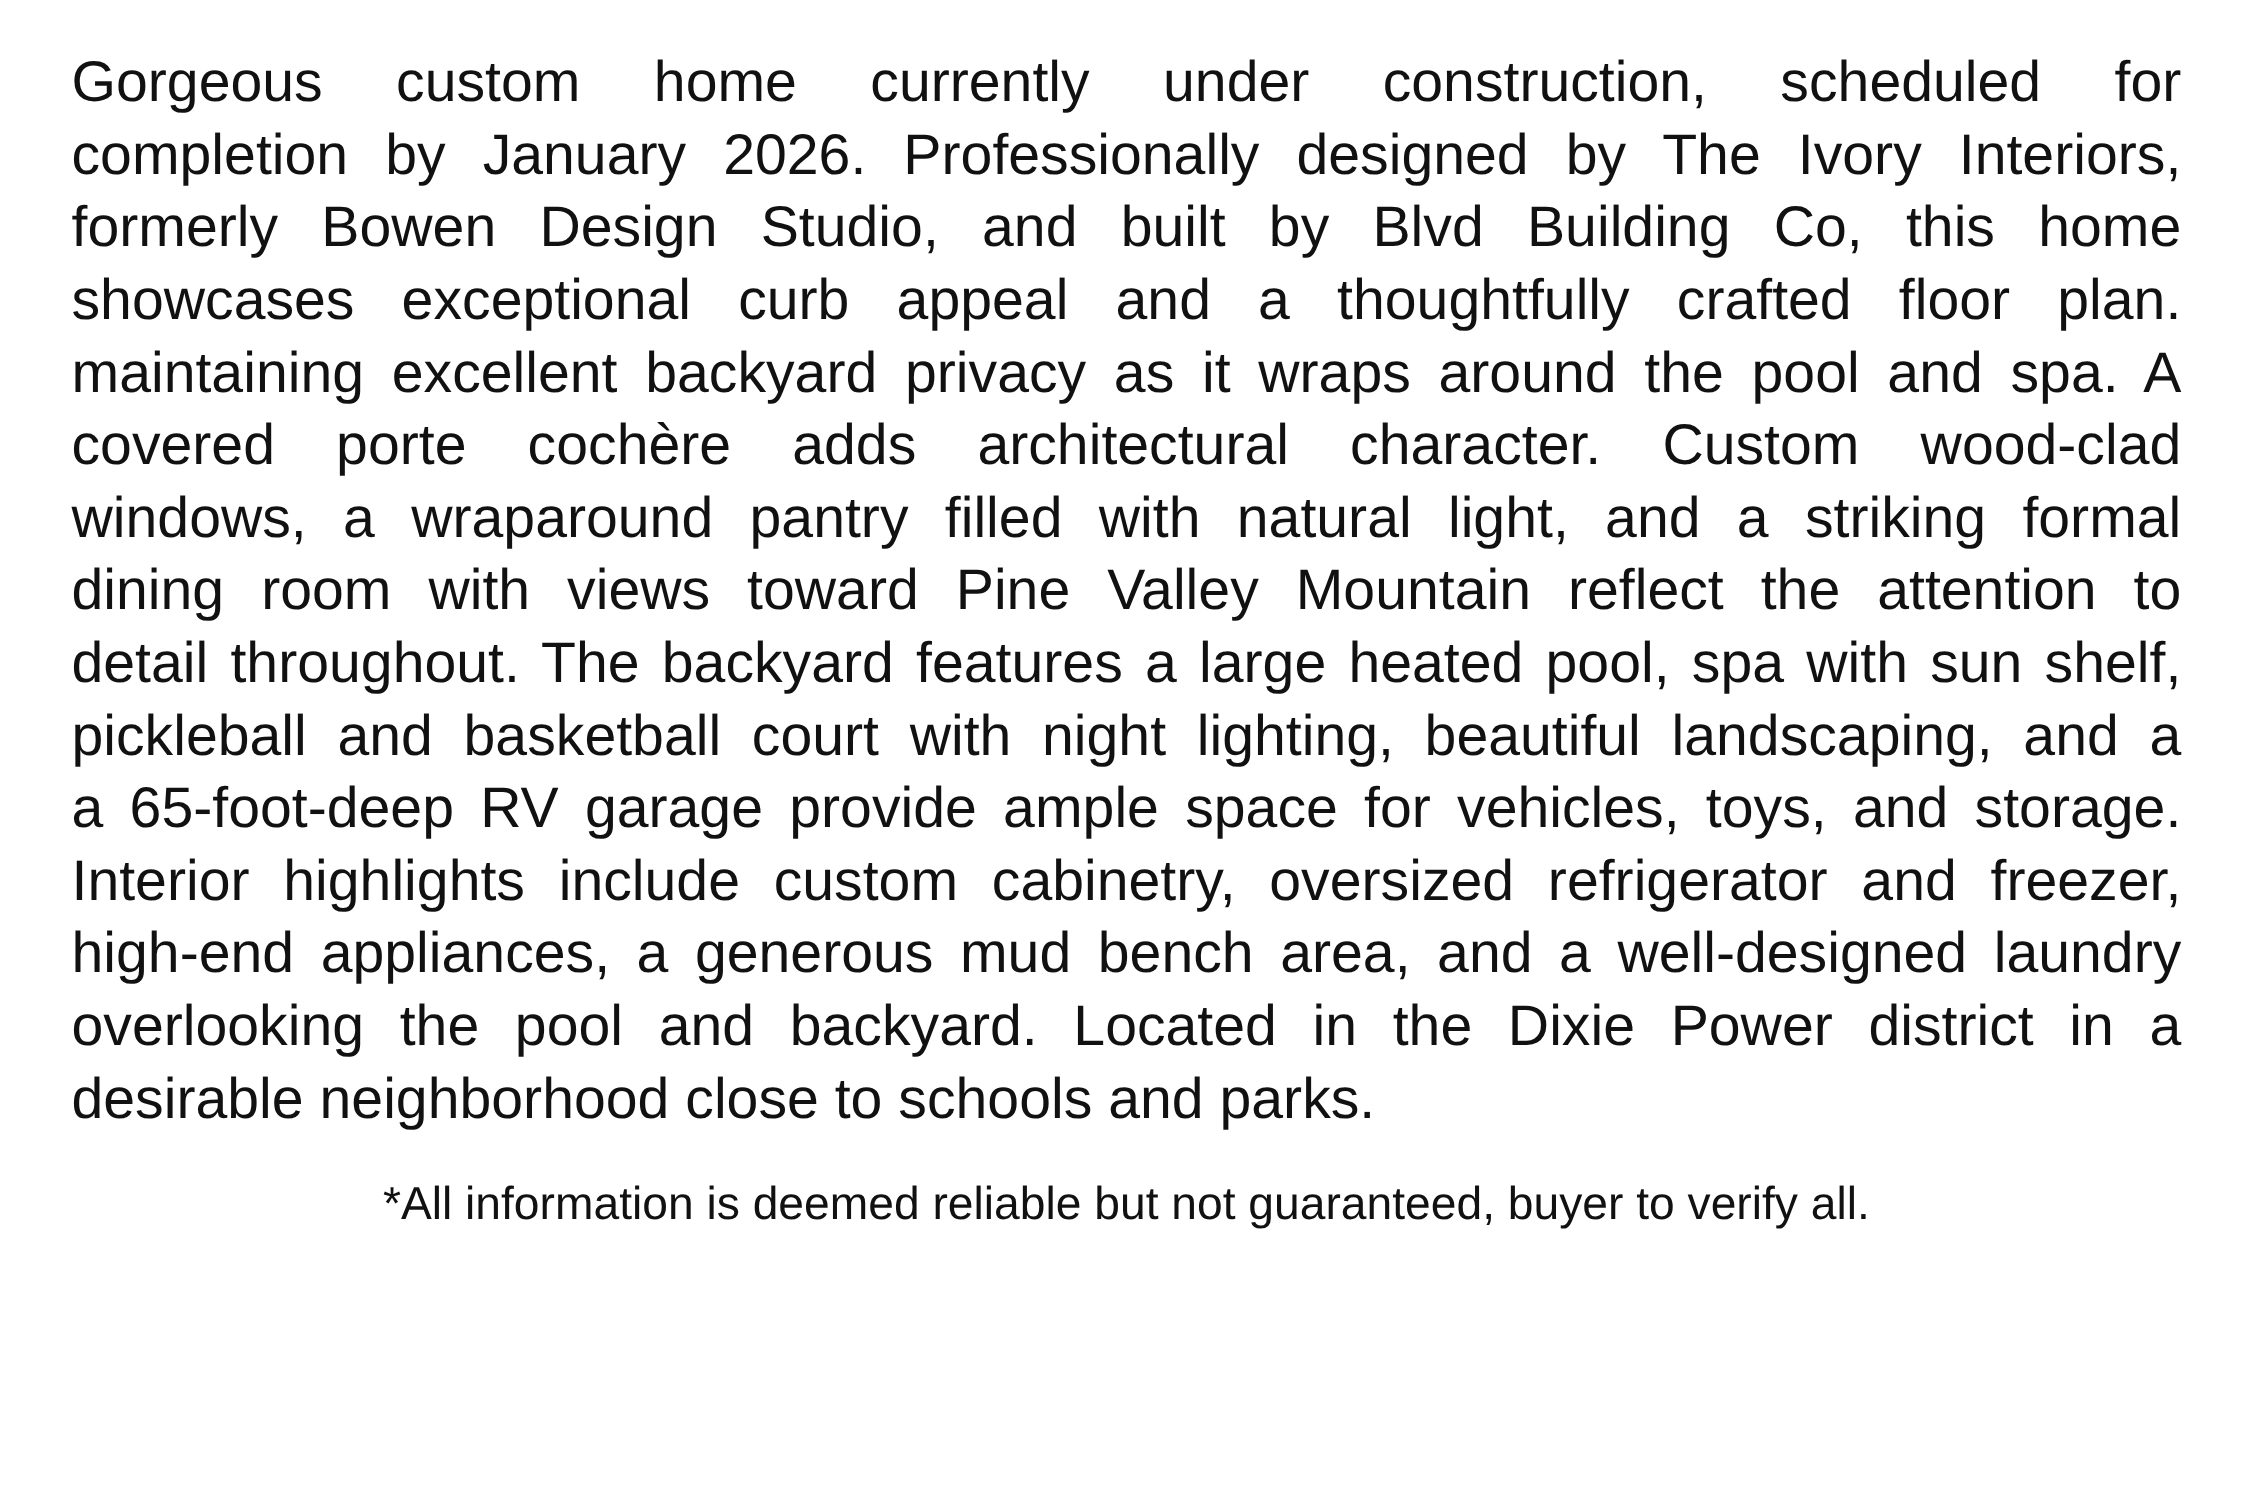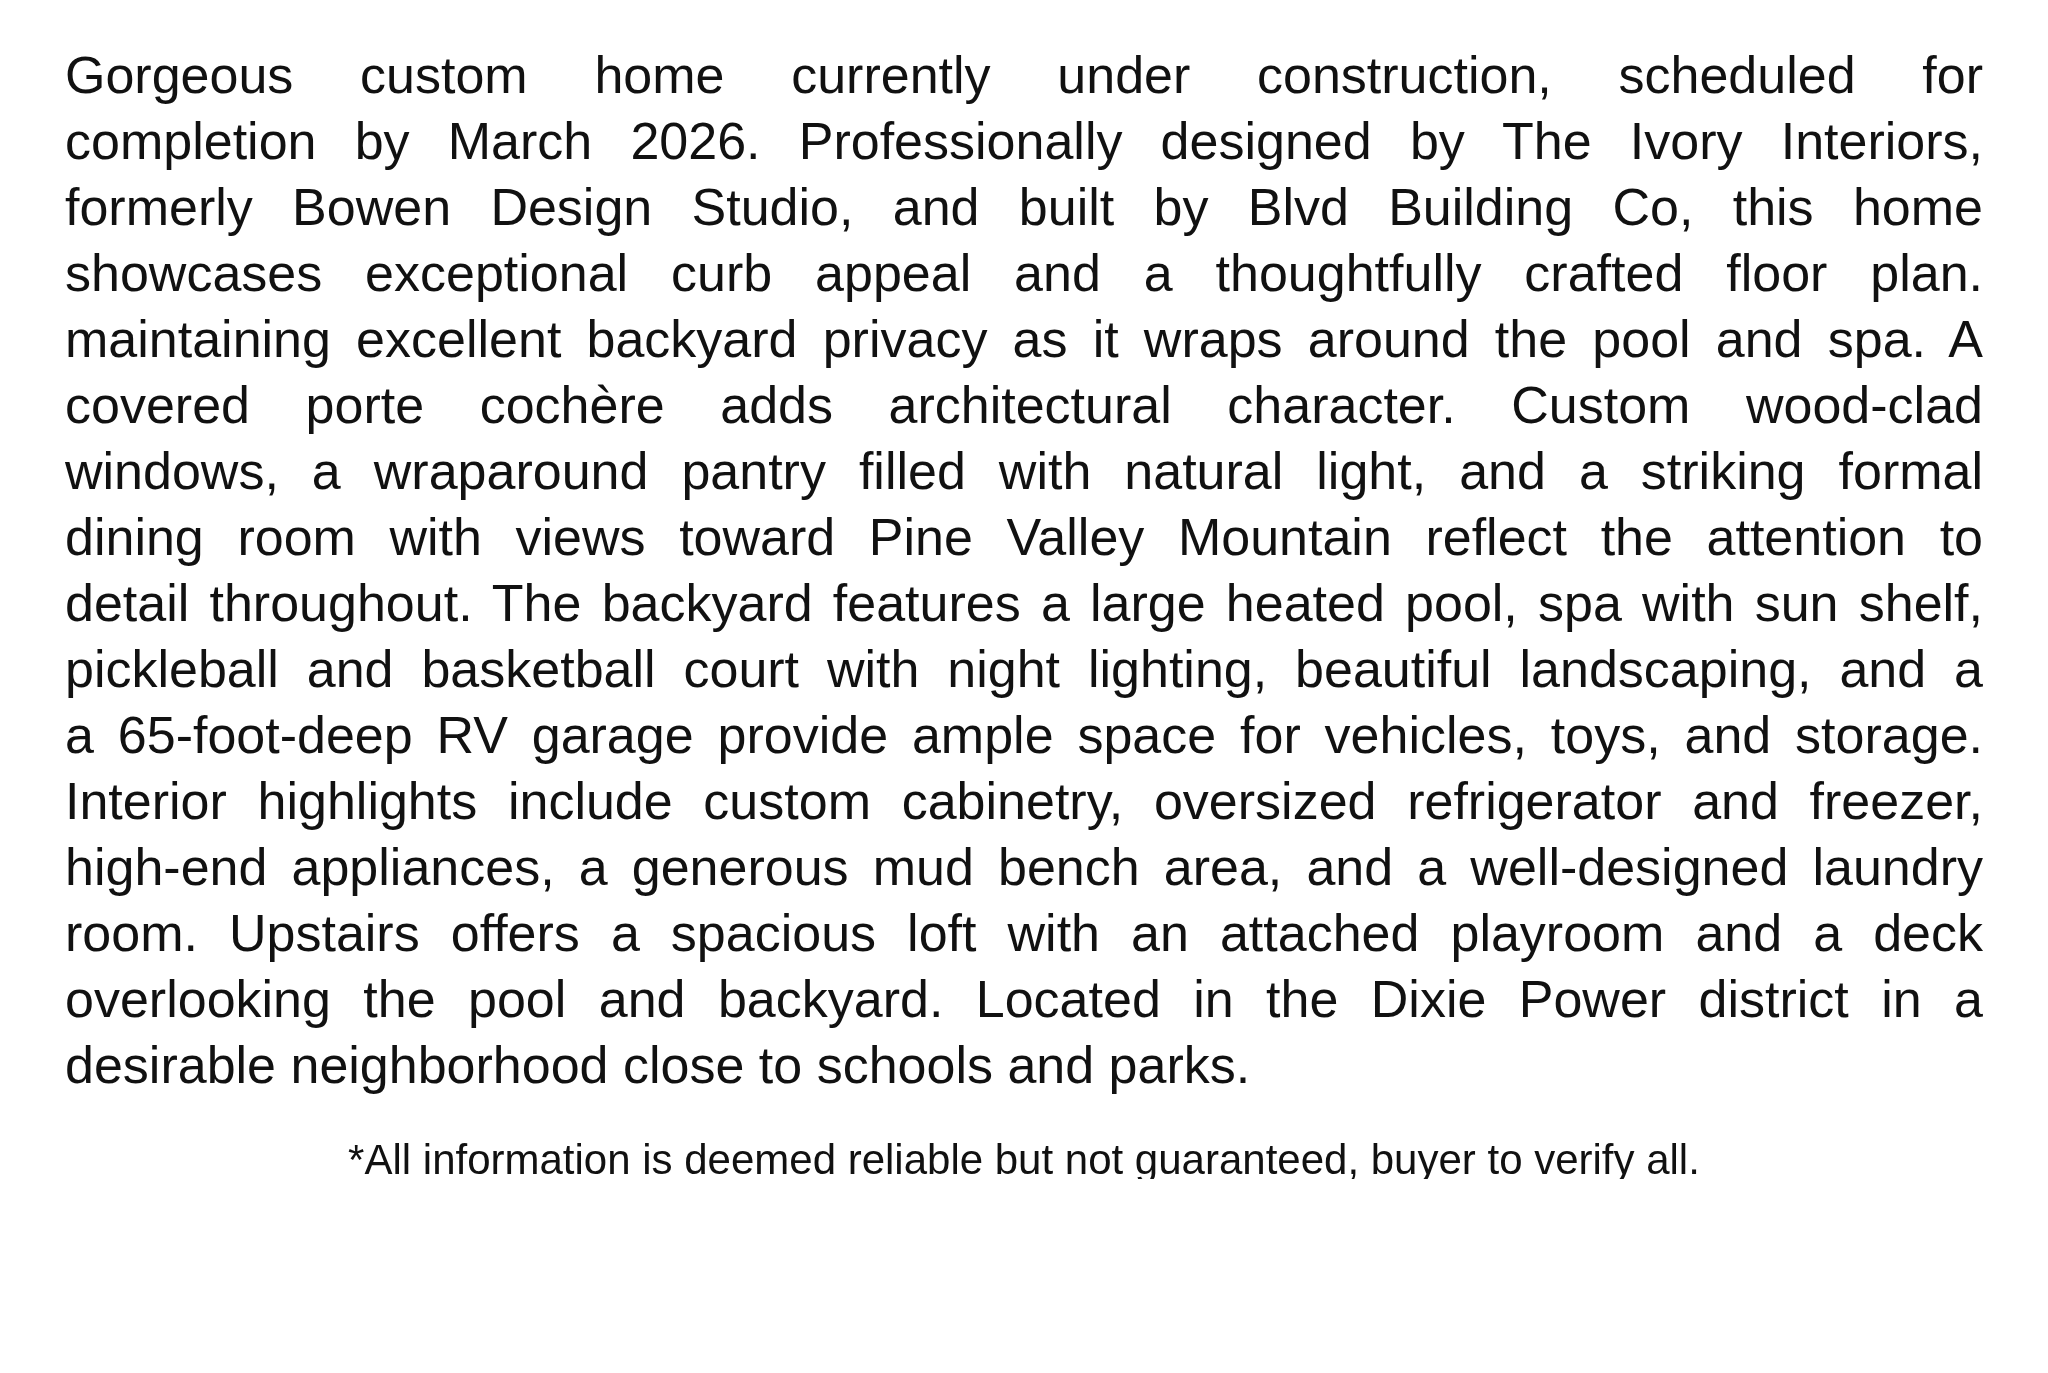--- a/index.html
+++ b/index.html
@@ -39,30 +39,29 @@
     font-weight: 400;
     text-align: center;
   }
 </style>
 </head>
 <body>
 
 <div class="page">
   <div class="paragraph">
       <div class="line">Gorgeous custom home currently under construction, scheduled for</div>
-      <div class="line">completion by March 2026. Professionally designed by The Ivory Interiors,</div>
+      <div class="line">completion by January 2026. Professionally designed by The Ivory Interiors,</div>
       <div class="line">formerly Bowen Design Studio, and built by Blvd Building Co, this home</div>
       <div class="line">showcases exceptional curb appeal and a thoughtfully crafted floor plan.</div>
       <div class="line">maintaining excellent backyard privacy as it wraps around the pool and spa. A</div>
       <div class="line">covered porte cochère adds architectural character. Custom wood-clad</div>
       <div class="line">windows, a wraparound pantry filled with natural light, and a striking formal</div>
       <div class="line">dining room with views toward Pine Valley Mountain reflect the attention to</div>
       <div class="line">detail throughout. The backyard features a large heated pool, spa with sun shelf,</div>
       <div class="line">pickleball and basketball court with night lighting, beautiful landscaping, and a</div>
       <div class="line">a 65-foot-deep RV garage provide ample space for vehicles, toys, and storage.</div>
       <div class="line">Interior highlights include custom cabinetry, oversized refrigerator and freezer,</div>
       <div class="line">high-end appliances, a generous mud bench area, and a well-designed laundry</div>
-      <div class="line">room. Upstairs offers a spacious loft with an attached playroom and a deck</div>
       <div class="line">overlooking the pool and backyard. Located in the Dixie Power district in a</div>
       <div class="line">desirable neighborhood close to schools and parks.</div>
     </div>
   <p class="disclaimer">*All information is deemed reliable but not guaranteed, buyer to verify all.</p>
 </div>
 
 </body></html>

